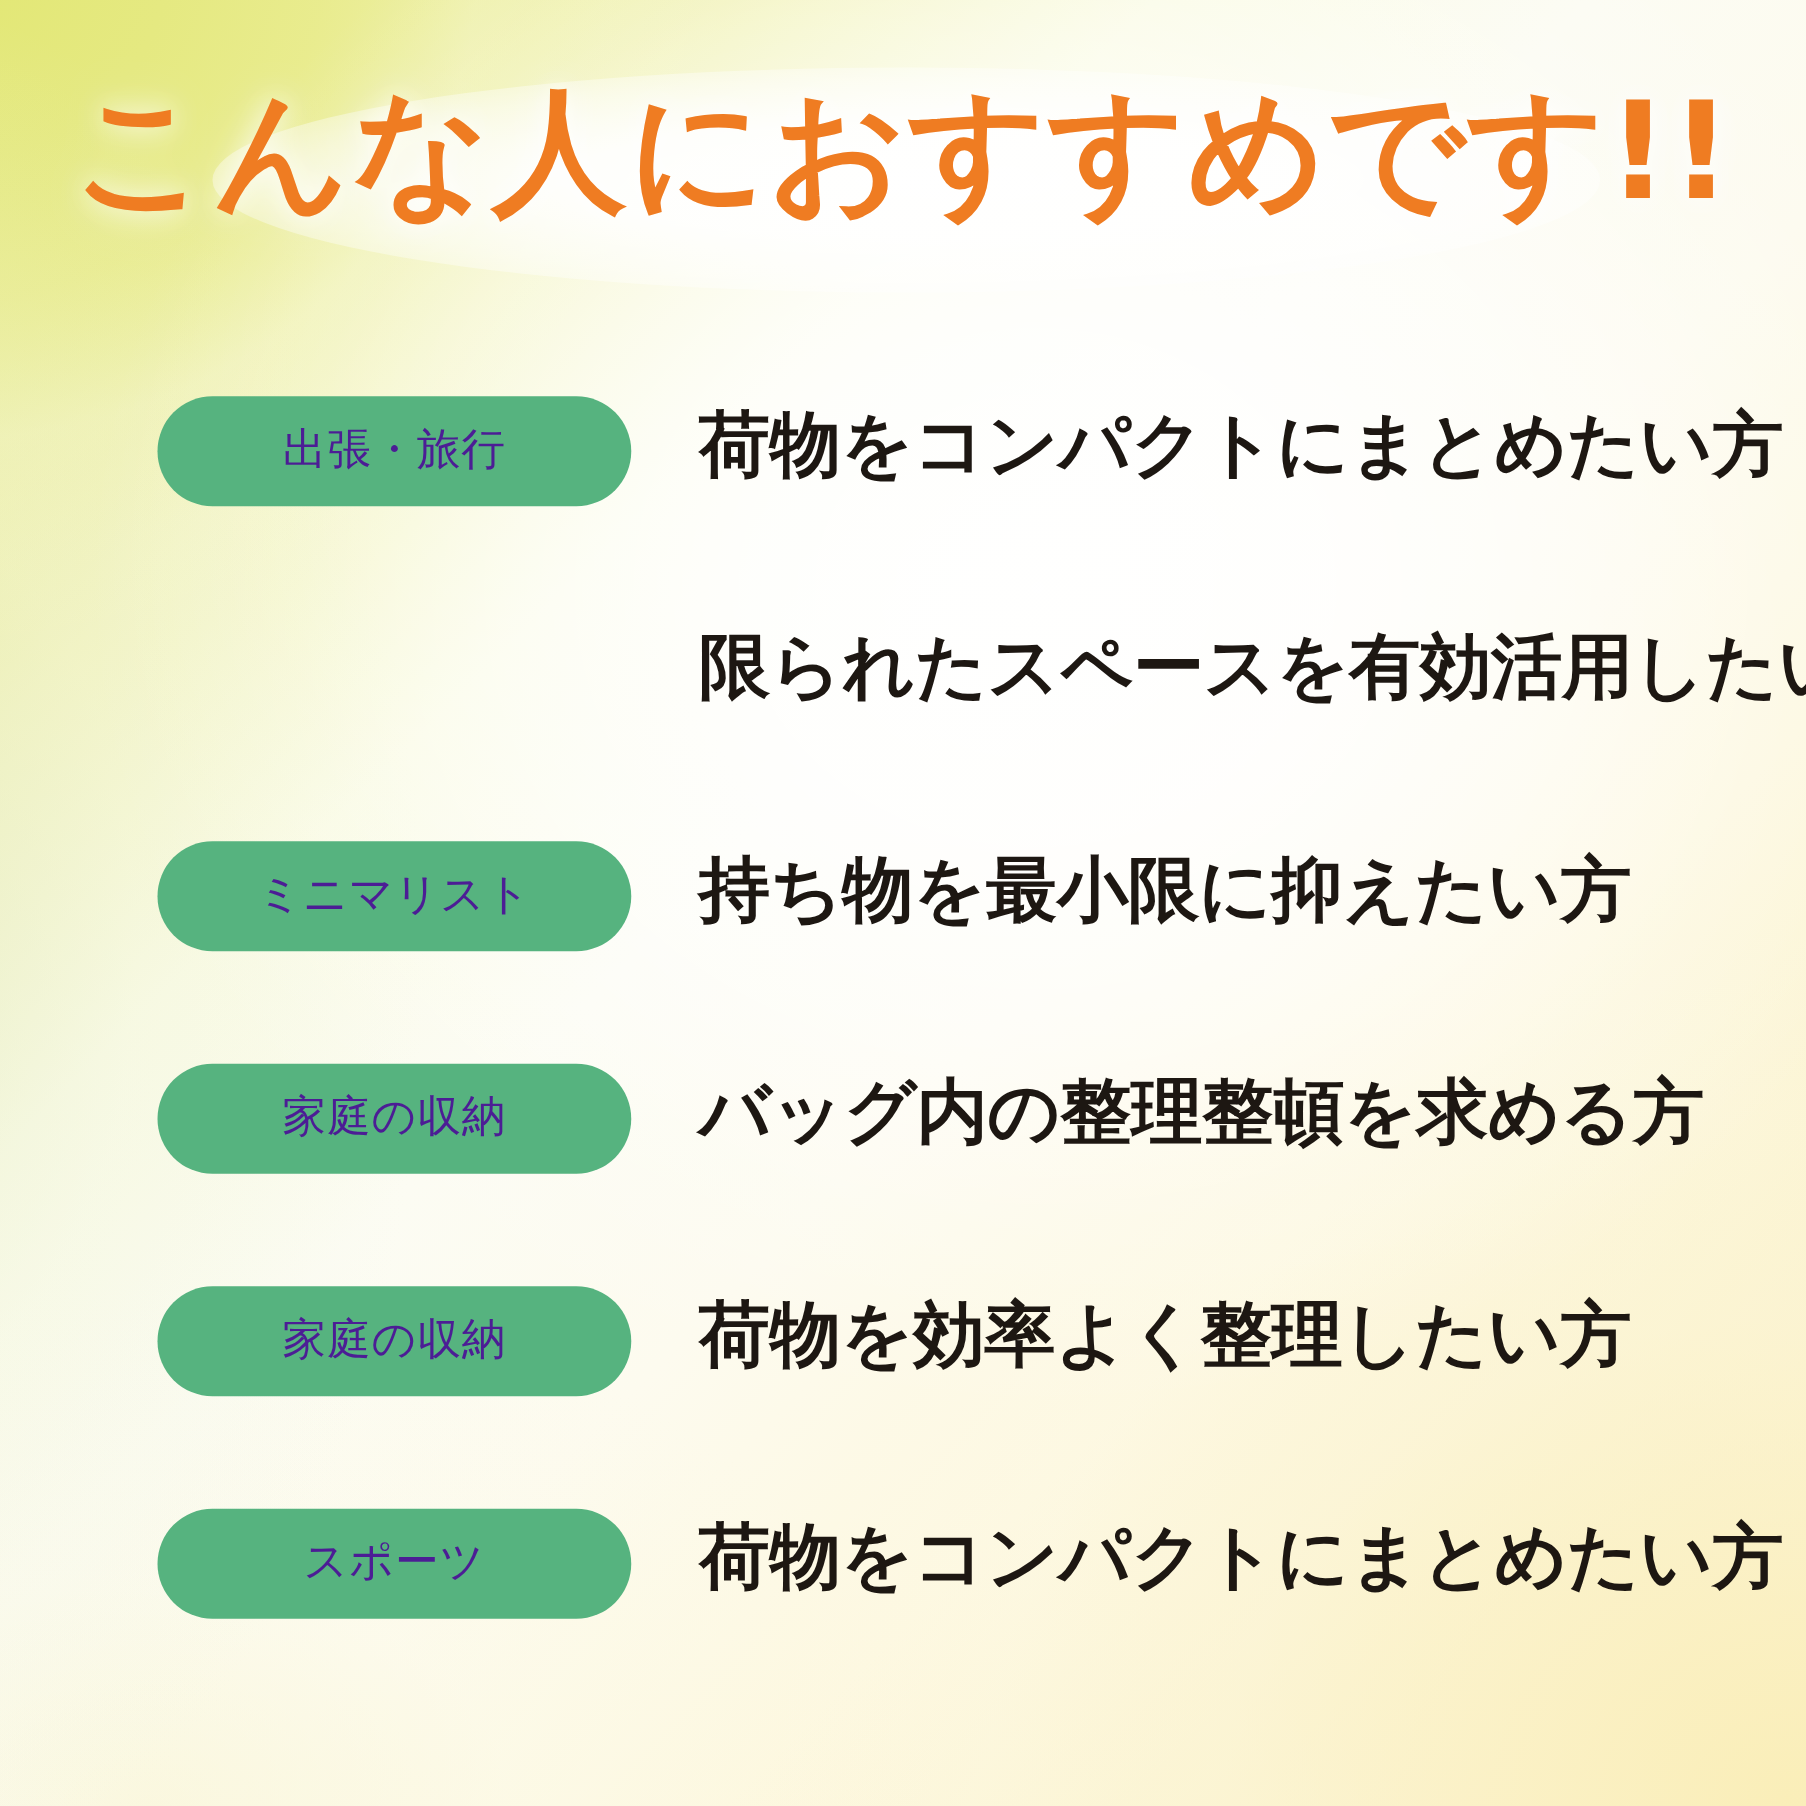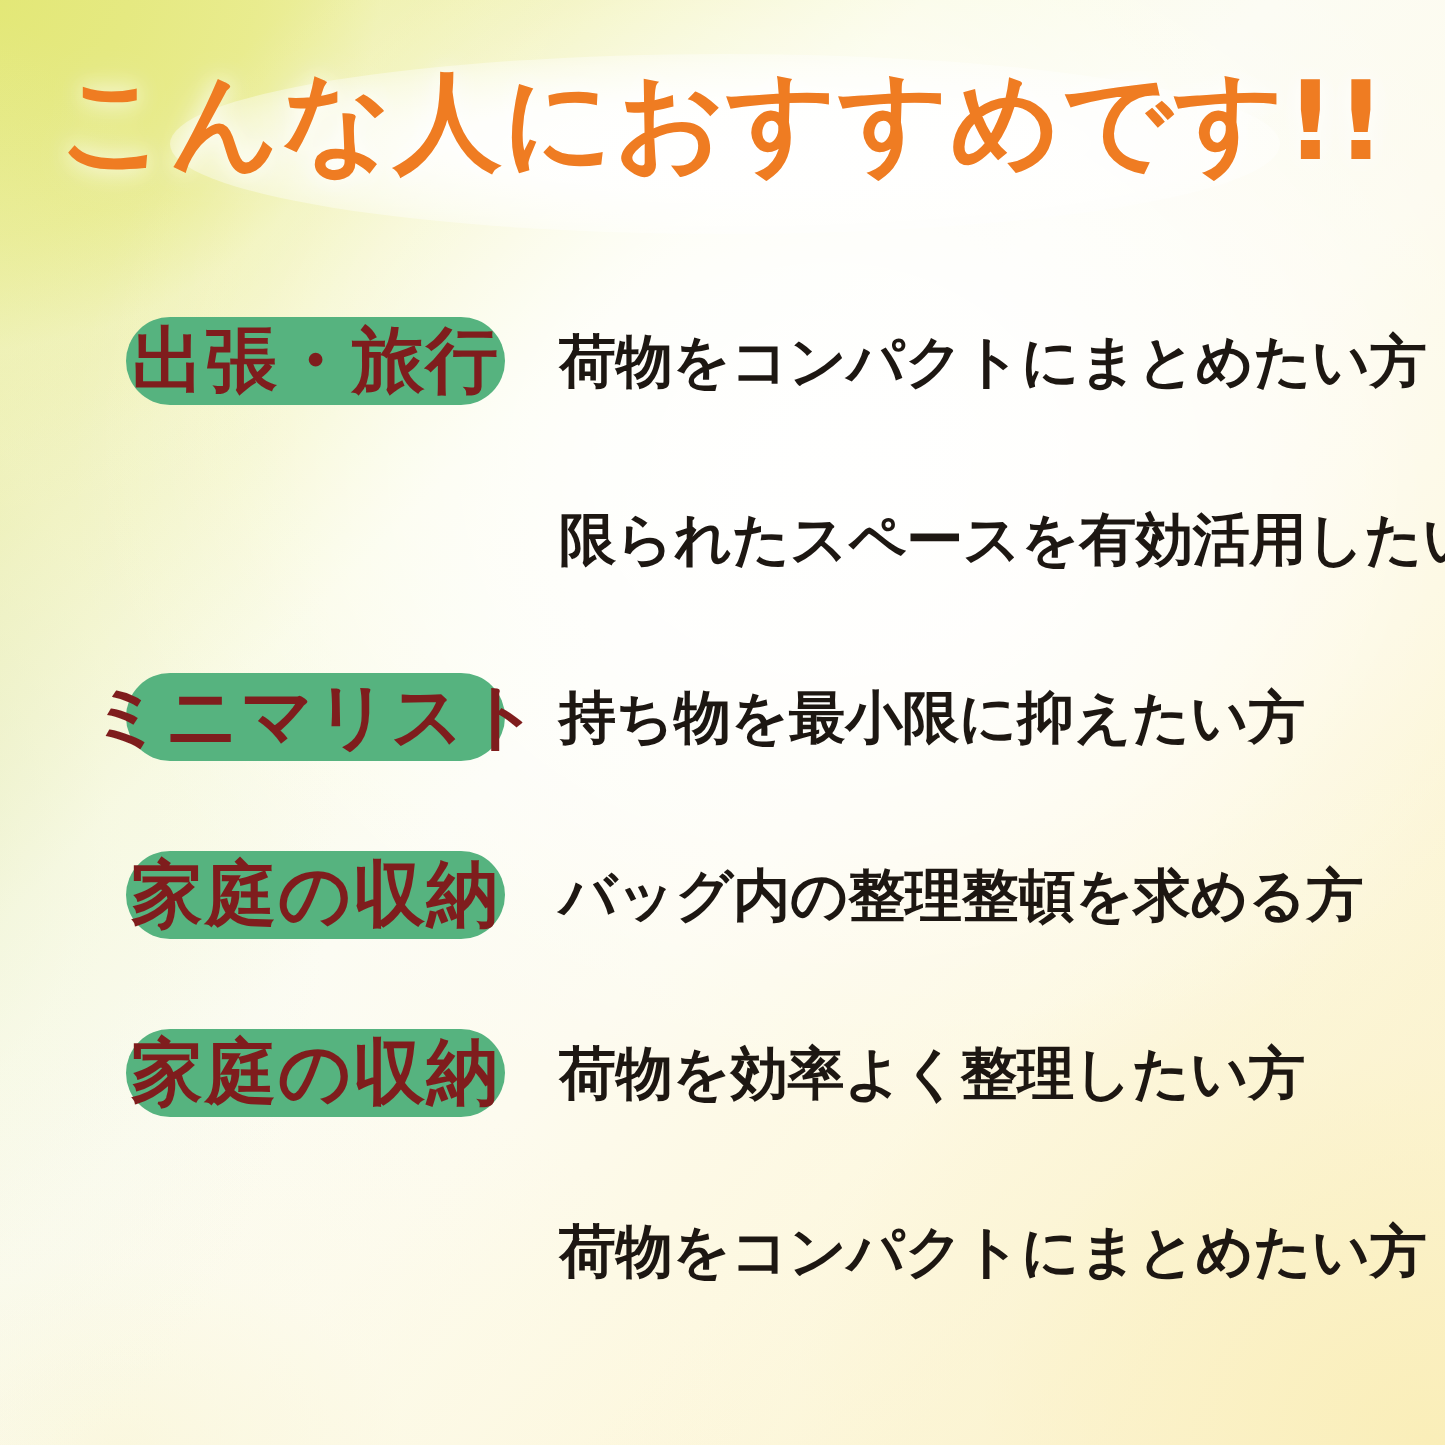--- a/index.html
+++ b/index.html
@@ -174,37 +174,37 @@
     border-radius: 44px;
     background-color: #56b37f;
     display: flex;
     align-items: center;
     justify-content: center;
     box-sizing: border-box;
   }
 
   .pill-label {
     font-family: "DejaVu Sans", "Liberation Sans", sans-serif;
-    font-size: 72px;
-    font-weight: 700;
-    color: #7f1d1d;
+    font-size: 35px;
+    font-weight: 400;
+    color: #4c1d95;
     line-height: 1;
     letter-spacing: 0.02em;
     white-space: nowrap;
     margin-top: -2px;
   }
 
   .desc {
     position: absolute;
     left: 559px;
     top: 0;
     height: 88px;
     display: flex;
     align-items: center;
-    font-family: Liberation Sans, sans-serif;
+    font-family: Liberation Mono, monospace;
     font-size: 57px;
     font-weight: 700;
     color: #1d1712;
     line-height: 1;
     letter-spacing: -0.004em;
     white-space: nowrap;
   }
 </style>
 </head>
 <body>
@@ -253,18 +253,21 @@
       </div>
 
       <div class="row">
         <div class="pill">
           <span class="pill-label">家庭の収納</span>
         </div>
         <div class="desc">荷物を効率よく整理したい方</div>
       </div>
 
       <div class="row">
+        <div class="pill">
+          <span class="pill-label">スポーツ</span>
+        </div>
         <div class="desc">荷物をコンパクトにまとめたい方</div>
       </div>
 
     </div>
   </div>
 </div>
 
 </body></html>

